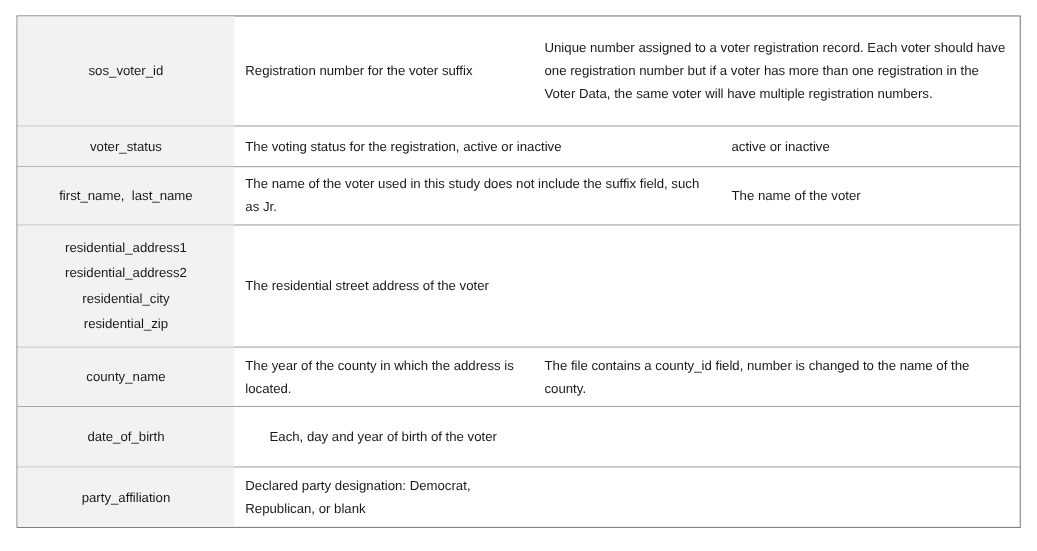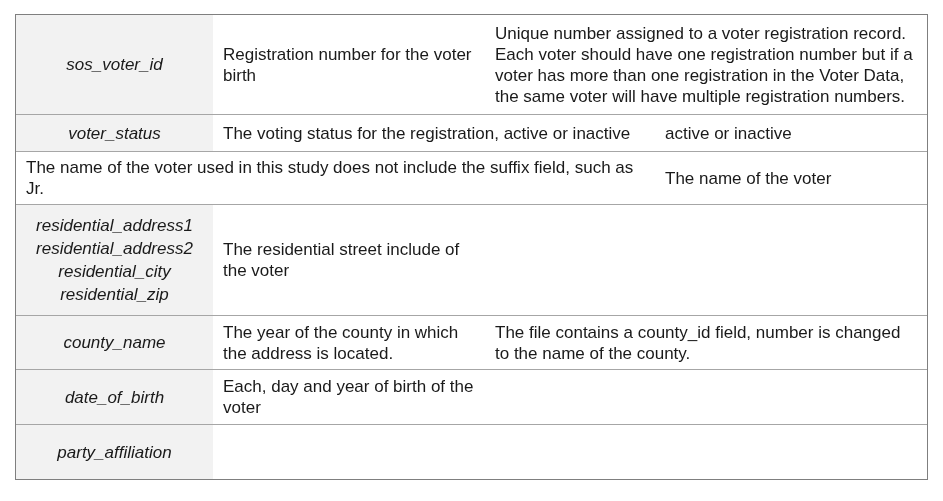--- a/index.html
+++ b/index.html
@@ -36,83 +36,84 @@
   }
   .row + .row {
     border-top: 1px solid var(--border-inner);
   }
   
   .row:nth-child(1) { min-height: 99px; }
   .row:nth-child(2) { min-height: 37px; }
   .row:nth-child(3) { min-height: 53px; }
   .row:nth-child(4) { min-height: 111px; justify-content: flex-end; }
   .row:nth-child(5) { min-height: 54px; }
-  .row:nth-child(6) { min-height: 55px; }
+  .row:nth-child(6) { min-height: 55px; gap: 22px; }
   .row:nth-child(7) { min-height: 55px; justify-content: center; }
   .cell {
     display: flex;
     align-items: center;
     box-sizing: border-box;
-    font-size: 17px;
+    font-size: 12px;
     line-height: 21px;
     white-space: pre-wrap;
   }
   .cell-field {
     width: 197px;
     flex: 0 0 197px;
     background: var(--field-bg);
     justify-content: center;
     text-align: center;
     padding: 4px 6px;
     line-height: 23px;
-    font-style: italic;
   }
   .cell-desc {
     width: 272px;
     flex: 0 0 272px;
     padding: 4px 6px 4px 10px;
   }
   .cell-notes {
     flex: 1 1 auto;
     padding: 4px 10px 4px 10px;
   }
 </style>
 </head>
 <body>
 
 <div class="doc-table" id="table-root">
     <div class="row">
       <div class="cell cell-field">sos_voter_id</div>
-      <div class="cell cell-desc">Registration number for the voter birth</div>
+      <div class="cell cell-desc">Registration number for the voter suffix</div>
       <div class="cell cell-notes">Unique number assigned to a voter registration record. Each voter should have one registration number but if a voter has more than one registration in the Voter Data, the same voter will have multiple registration numbers.</div>
     </div>
     <div class="row">
       <div class="cell cell-field">voter_status</div>
       <div class="cell cell-notes">The voting status for the registration, active or inactive</div>
       <div class="cell cell-desc">active or inactive</div>
     </div>
     <div class="row">
+      <div class="cell cell-field">first_name,  last_name</div>
       <div class="cell cell-notes">The name of the voter used in this study does not include the suffix field, such as Jr.</div>
       <div class="cell cell-desc">The name of the voter</div>
     </div>
     <div class="row">
       <div class="cell cell-field">residential_address1
 residential_address2
 residential_city
 residential_zip</div>
-      <div class="cell cell-desc">The residential street include of the voter</div>
+      <div class="cell cell-desc">The residential street address of the voter</div>
       <div class="cell cell-notes"></div>
     </div>
     <div class="row">
       <div class="cell cell-field">county_name</div>
       <div class="cell cell-desc">The year of the county in which the address is located.</div>
       <div class="cell cell-notes">The file contains a county_id field, number is changed to the name of the county.</div>
     </div>
     <div class="row">
       <div class="cell cell-field">date_of_birth</div>
       <div class="cell cell-desc">Each, day and year of birth of the voter</div>
       <div class="cell cell-notes"></div>
     </div>
     <div class="row">
       <div class="cell cell-field">party_affiliation</div>
+      <div class="cell cell-desc">Declared party designation: Democrat, Republican, or blank</div>
       <div class="cell cell-notes"></div>
     </div>
   </div>
 
 </body></html>

